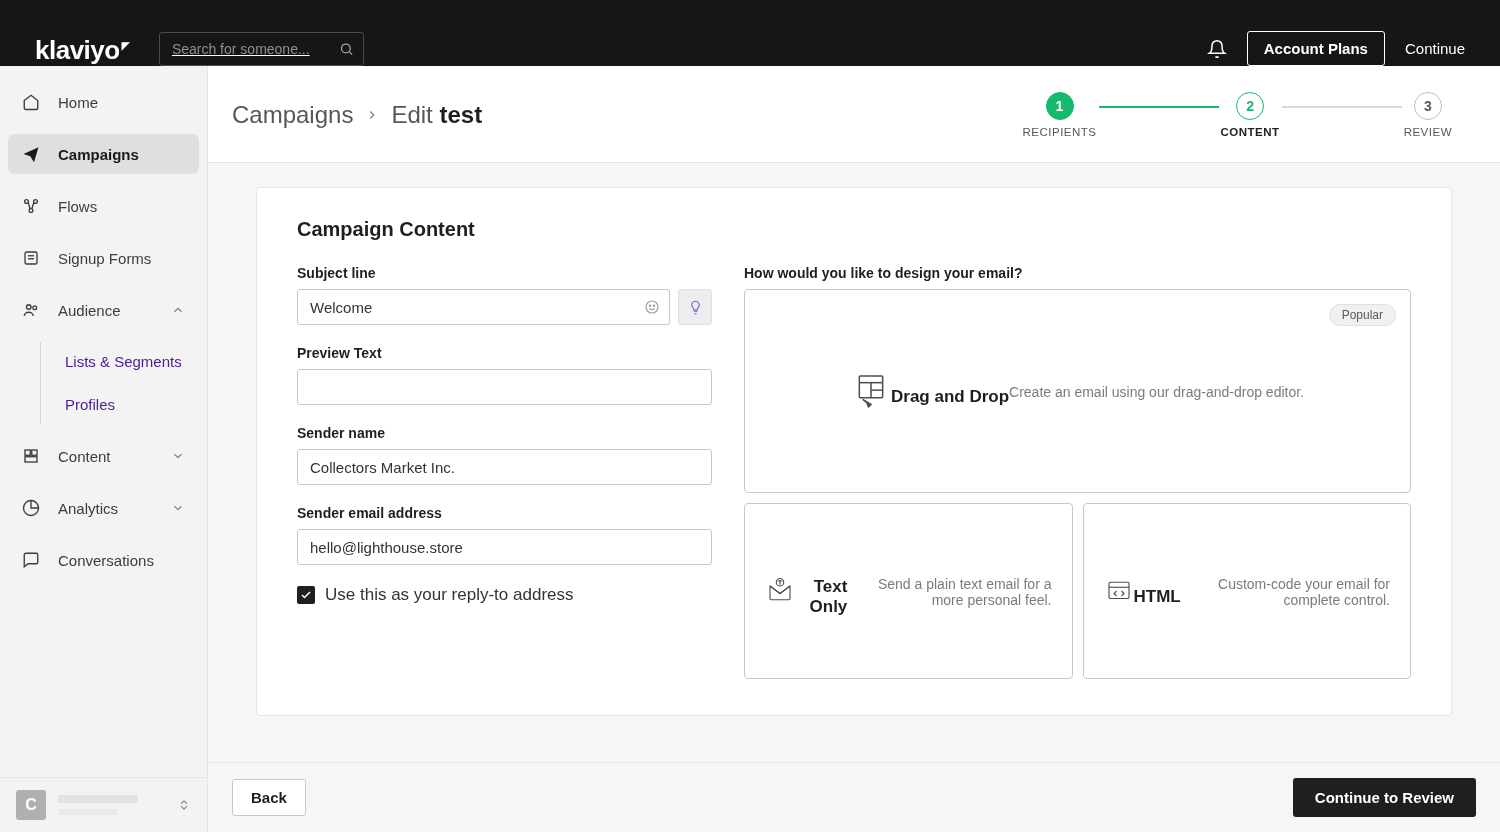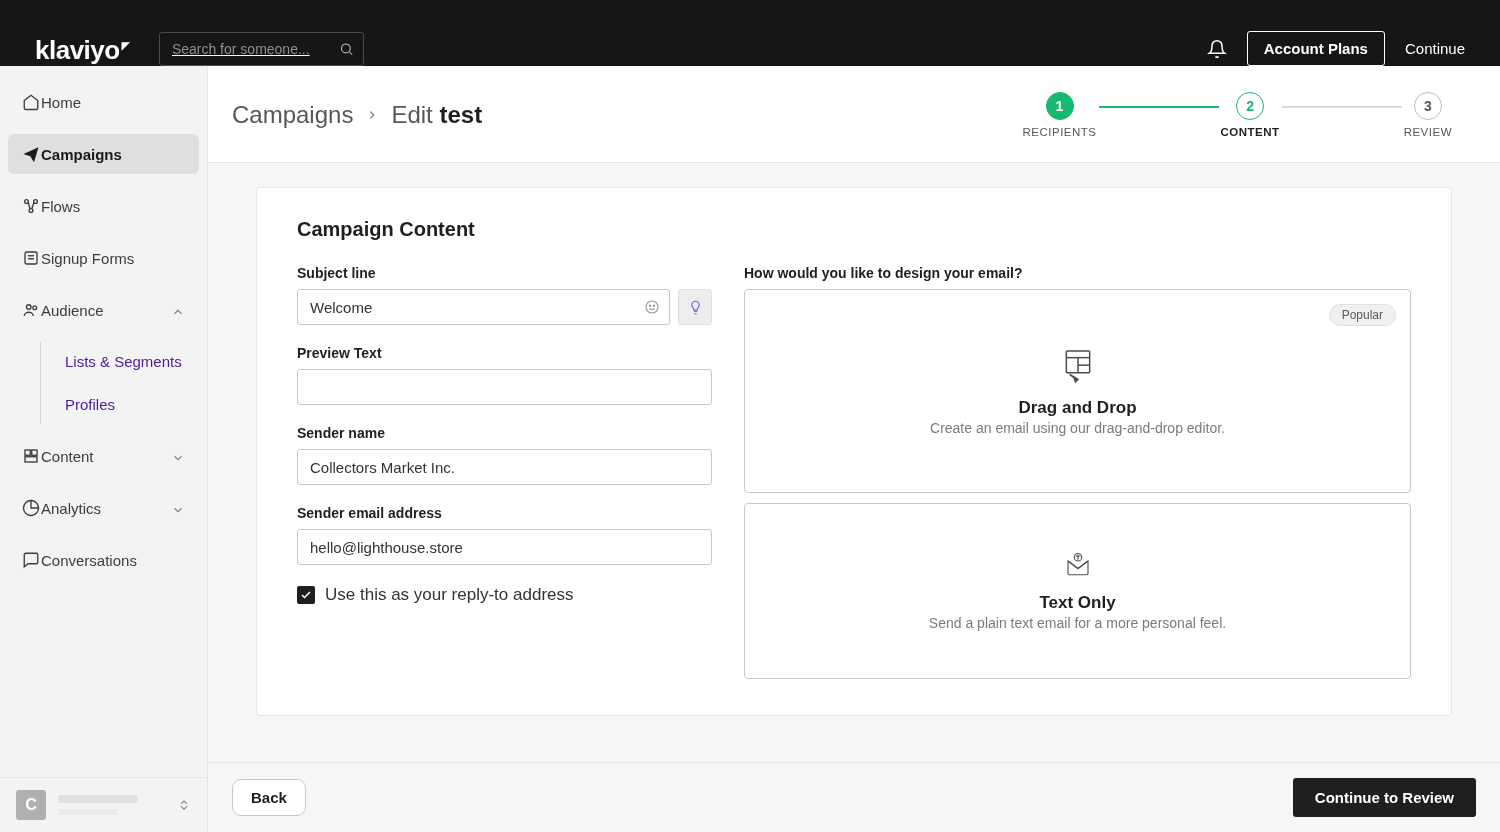--- a/index.html
+++ b/index.html
@@ -86,22 +86,22 @@
     border-right: 1px solid #e5e5e6;
     display: flex;
     flex-direction: column;
   }
   .nav {
     padding: 16px 8px 0 8px;
     flex: 1;
   }
   .nav-item {
     display: flex;
-    align-items: flex-end;
-    gap: 1px;
+    align-items: center;
+    gap: 18px;
     padding: 11px 14px;
     border-radius: 6px;
     color: #3d3d3f;
     font-size: 15px;
     cursor: pointer;
     margin-bottom: 12px;
   }
   .nav-item.active {
     background: #dfdfe2;
     font-weight: 600;
@@ -236,21 +236,21 @@
     width:18px; height:18px; background:#1f1f1f; border-radius:2px;
     display:flex; align-items:center; justify-content:center; color:#fff;
     font-size:12px;
   }
   .checkbox-label { font-size:17px; color:#333; }
 
   .design-option {
     border:1.5px solid #c8c8cb;
     border-radius:4px;
     display:flex;
-    flex-direction:column;
+    flex-direction:row;
     align-items:center;
     justify-content:center;
     text-align:right;
     position:relative;
     cursor:pointer;
     padding: 24px 20px;
   }
   .design-option-large { height: 204px; margin-top: 0; }
   .design-row-two { display:flex; gap:10px; margin-top:10px; }
   .design-row-two .design-option { flex:1; height:176px; }
@@ -272,21 +272,21 @@
     height: 70px;
     background:#f6f6f7;
     border-top:1px solid #e5e5e6;
     display:flex;
     align-items:center;
     padding: 0 24px;
   }
   .back-btn {
     border:1px solid #c8c8cb;
     background:#fff;
-    border-radius:9px;
+    border-radius:3px;
     padding:9px 18px;
     font-size:15px; font-weight:700; color:#1f1f1f;
     cursor:pointer;
   }
   .continue-btn {
     margin-left:auto;
     background:#1f1f1f;
     color:#fff;
     border:none;
     border-radius:3px;
@@ -558,20 +558,31 @@
                   <svg width="30" height="30" viewBox="0 0 48 48" fill="none" stroke="currentColor" stroke-width="1.8">
                     <path d="M8 16v20a2 2 0 0 0 2 2h28a2 2 0 0 0 2-2V16l-16 12L8 16z"></path>
                     <path d="M8 16l16 12 16-12"></path>
                     <path d="M20 8h8M24 6v8"></path>
                     <circle cx="24" cy="10" r="6"></circle>
                   </svg>
                 </span>
                 <div class="opt-title">Text Only</div>
                 <div class="opt-desc">Send a plain text email for a more personal feel.</div>
               </div>
+              <div class="design-option">
+                <span class="opt-icon">
+                  <svg width="30" height="30" viewBox="0 0 48 48" fill="none" stroke="currentColor" stroke-width="1.8">
+                    <rect x="8" y="10" width="32" height="26" rx="2"></rect>
+                    <line x1="8" y1="18" x2="40" y2="18"></line>
+                    <path d="M20 24l-4 4 4 4M28 24l4 4-4 4"></path>
+                  </svg>
+                </span>
+                <div class="opt-title">HTML</div>
+                <div class="opt-desc">Custom-code your email for complete control.</div>
+              </div>
             </div>
 
           </div>
         </div>
       </div>
     </div>
 
   </div>
 </div>
 

